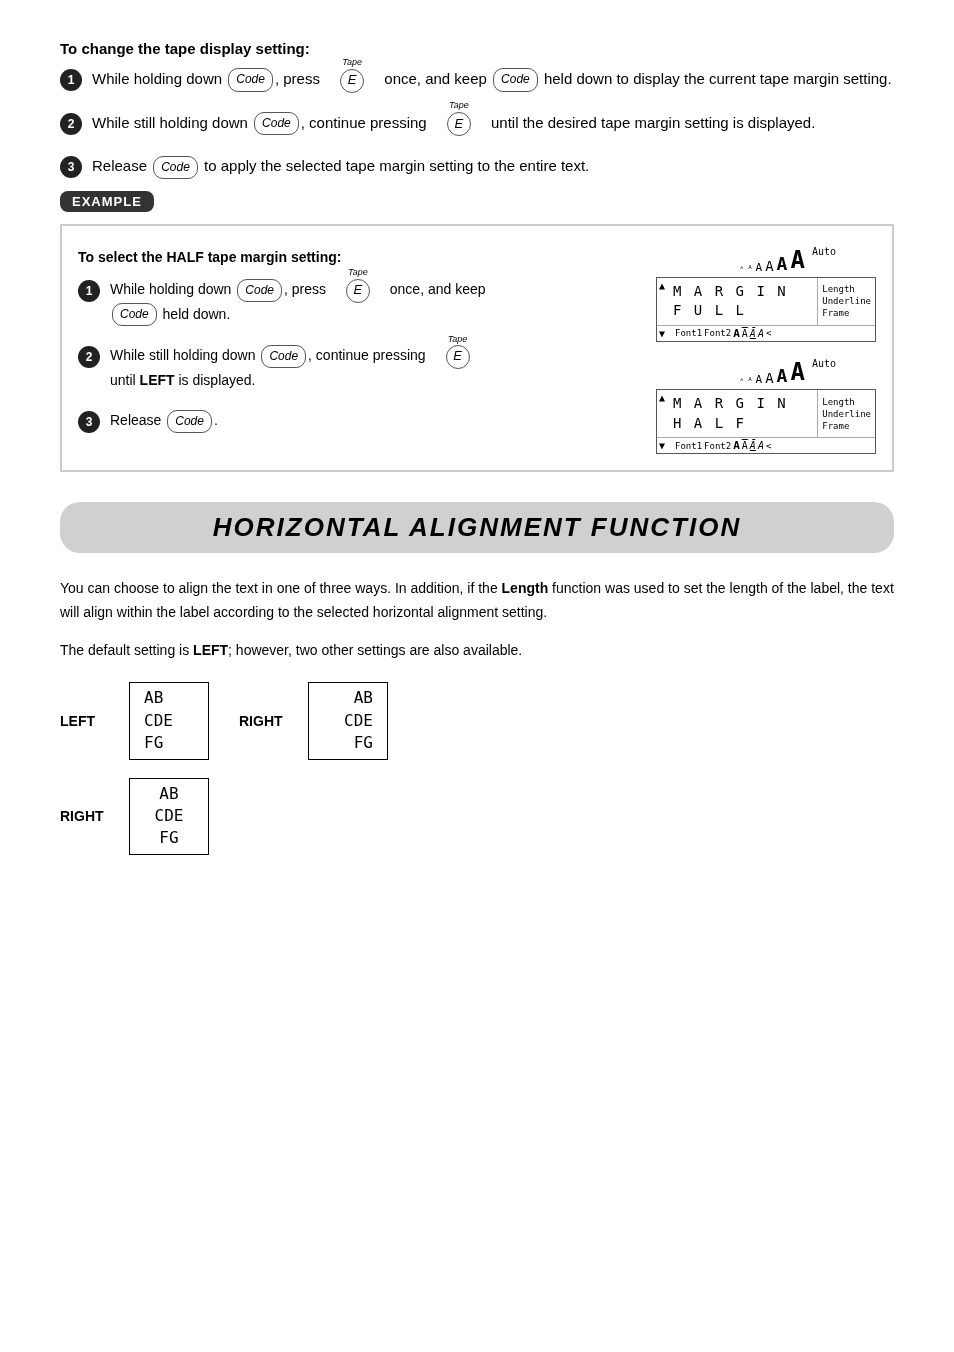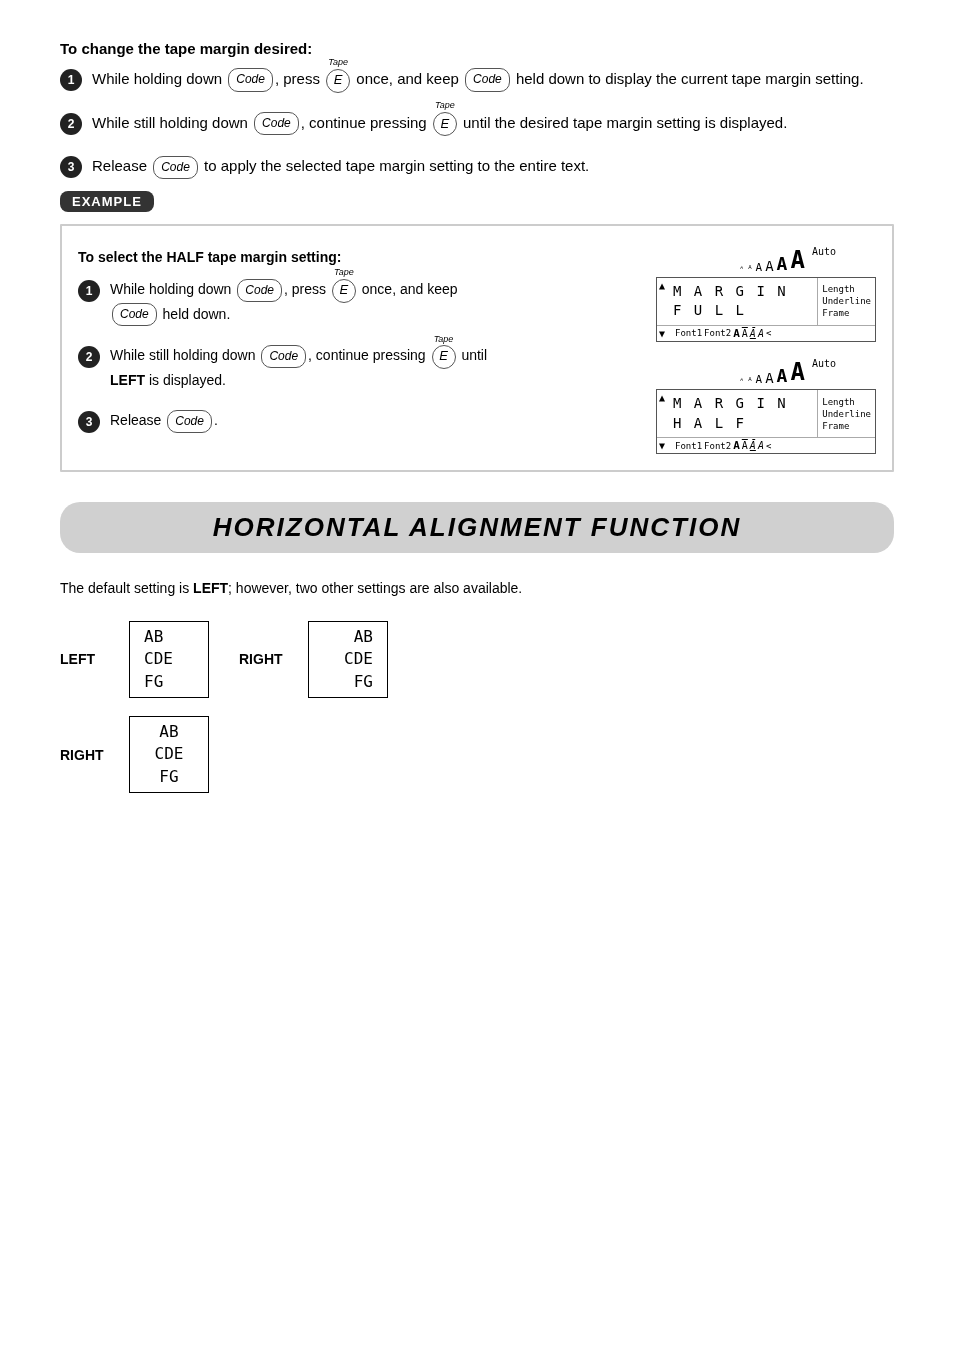--- a/index.html
+++ b/index.html
@@ -69,21 +69,21 @@
       font-style: italic;
       background: #fff;
       position: relative;
       margin: 0 2px;
       vertical-align: middle;
     }
 
     .key-btn-tape {
       position: relative;
       display: inline-block;
-      margin: 0 2px;
+      margin: 0 16px;
       vertical-align: middle;
     }
 
     .key-btn-tape .tape-label {
       position: absolute;
       top: -13px;
       left: 50%;
       transform: translateX(-50%);
       font-size: 9px;
       font-style: italic;
@@ -256,21 +256,21 @@
     .step-with-margin {
       margin-bottom: 18px;
     }
   </style>
 </head>
 <body>
 
 <div class="page-content">
 
   <div>
-    <p class="section-heading">To change the tape margin desired:</p>
+    <p class="section-heading">To change the tape display setting:</p>
 
     <ul class="step-list">
 
       <li class="step-item step-with-margin">
         <span class="step-number">1</span>
         <span class="step-text">
           While holding down <span class="key-btn">
               <em>Code</em>
             </span>, press
           <span class="key-btn-tape">
@@ -443,20 +443,23 @@
       </div>
     </div>
   </div>
 
   <div class="horizontal-section">
     <div class="horiz-title-box">
       <h2>HORIZONTAL ALIGNMENT FUNCTION</h2>
     </div>
 
     <p class="horiz-description">
+      You can choose to align the text in one of three ways. In addition, if the <strong>Length</strong> function was used to set the length of the label, the text will align within the label according to the selected horizontal alignment setting.
+    </p>
+    <p class="horiz-description">
       The default setting is <strong>LEFT</strong>; however, two other settings are also available.
     </p>
 
     <div class="alignment-demo">
 
       <div class="align-item">
         <span class="align-label">LEFT</span>
         <div class="align-box align-left">
           <p>AB</p>
           <p>CDE</p>

